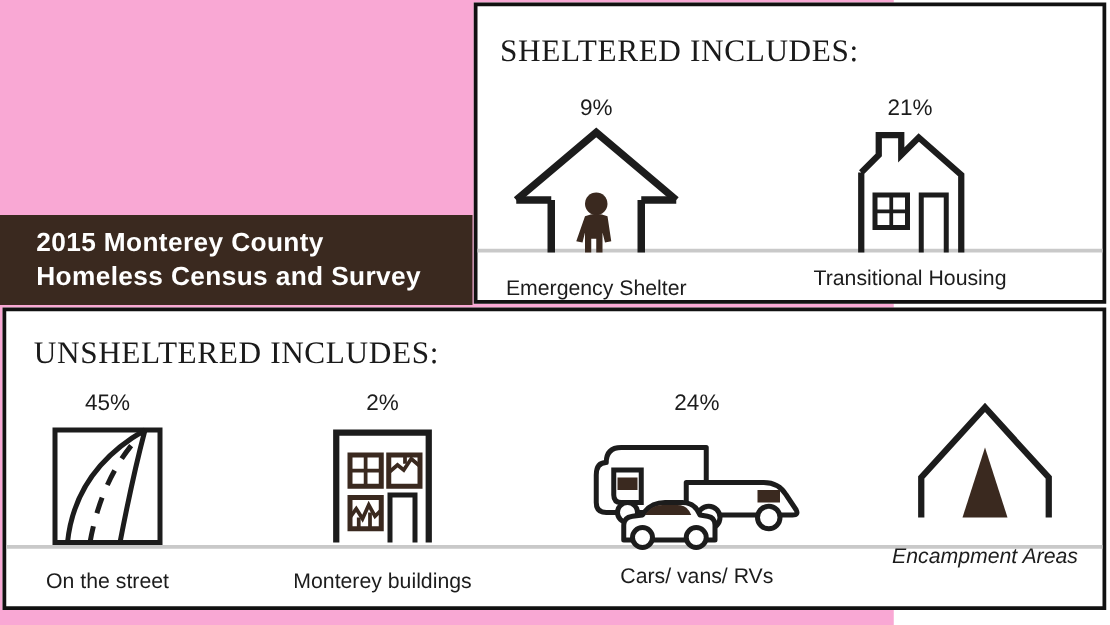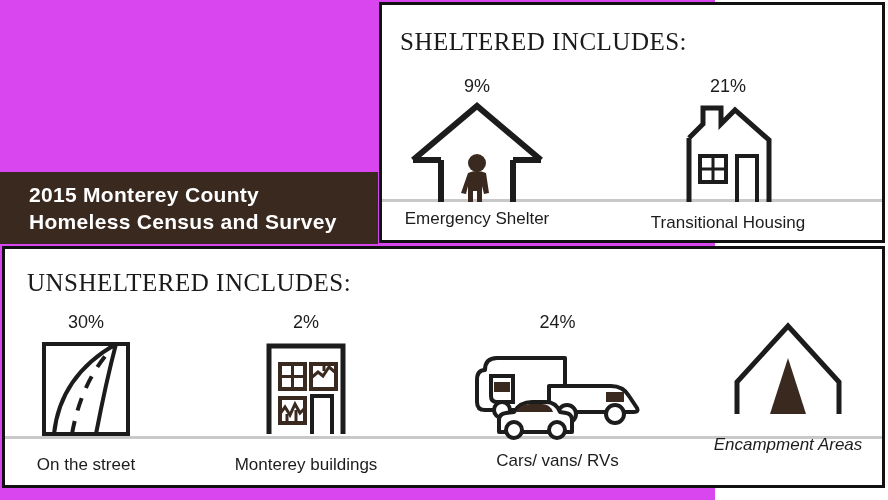--- a/index.html
+++ b/index.html
@@ -2,21 +2,21 @@
 <html><head>
 <meta charset="utf-8">
 <style>
   * { box-sizing: border-box; margin: 0; padding: 0; }
   html, body {
     width: 888px; height: 500px;
     background: #ffffff;
     font-family: "Liberation Sans", sans-serif;
     overflow: hidden;
   }
-  #root { position: relative; width: 715px; height: 500px; background: #d946ef; }
+  #root { position: relative; width: 715px; height: 500px; background: #f9a8d4; }
 
   
   .sheltered-box {
     position: absolute;
     left: 379px; top: 2px;
     width: 506px; height: 241px;
     border: 3px solid #111111;
     background: #ffffff;
   }
   .section-head {
@@ -86,21 +86,21 @@
   .cap {
     font-size: 17px;
     color: #1c1c1c;
     white-space: nowrap;
     line-height: 22px;
   }
 
   
   .it-emergency { left: 387px; top: 76px; width: 180px; }
   .it-emergency .artwrap { height: 108px; }
-  .it-emergency .cap { margin-top: 4px; }
+  .it-emergency .cap { margin-top: 16px; }
 
   .it-transitional { left: 633px; top: 76px; width: 190px; }
   .it-transitional .artwrap { height: 108px; }
   .it-transitional .cap { margin-top: 8px; }
 
   
   .it-street { left: 10px; top: 312px; width: 152px; }
   .it-street .artwrap { height: 104px; }
   .it-street .cap { margin-top: 18px; }
 
@@ -163,21 +163,21 @@
     </div>
     <div class="cap">Transitional Housing</div>
   </div>
 
   <div class="unsheltered-box">
     <div class="section-head">UNSHELTERED INCLUDES:</div>
   </div>
   <div class="ground unsheltered"></div>
 
   <div class="item it-street">
-    <div class="pct">30%</div>
+    <div class="pct">45%</div>
     <div class="artwrap">
       <svg width="92" height="96" viewBox="0 0 92 96" aria-hidden="true">
         <rect x="4" y="4" width="84" height="90" fill="none" stroke="#1C1C1C" stroke-width="4"></rect>
 
         <path d="M14 94 q6 -58 62 -90" fill="none" stroke="#1C1C1C" stroke-width="4"></path>
         <path d="M56 94 q10 -52 20 -90" fill="none" stroke="#1C1C1C" stroke-width="4"></path>
 
         <path d="M32 94 q10 -56 44 -90" fill="none" stroke="#1C1C1C" stroke-width="4" stroke-dasharray="13 11" stroke-linecap="butt"></path>
       </svg>
     </div>

